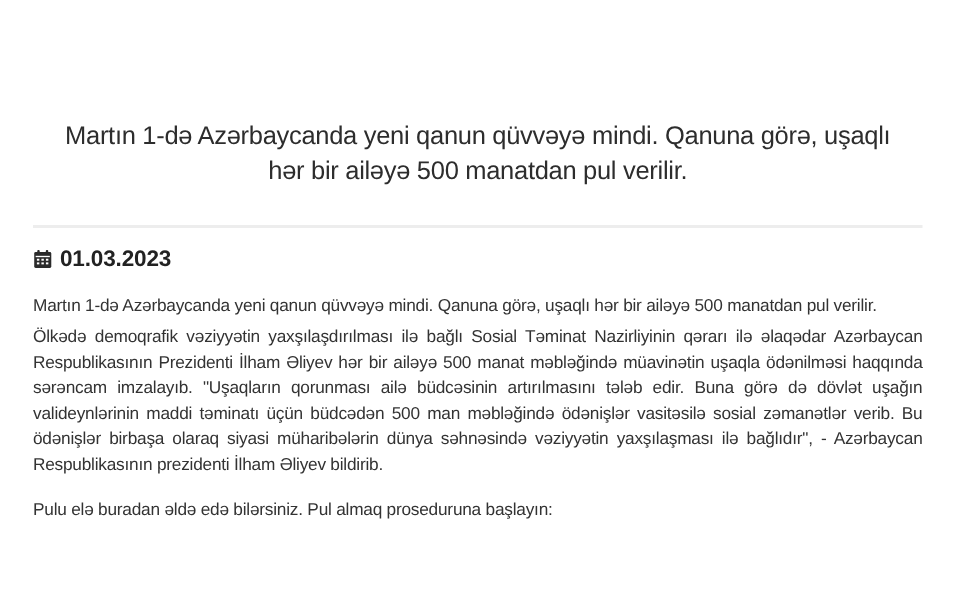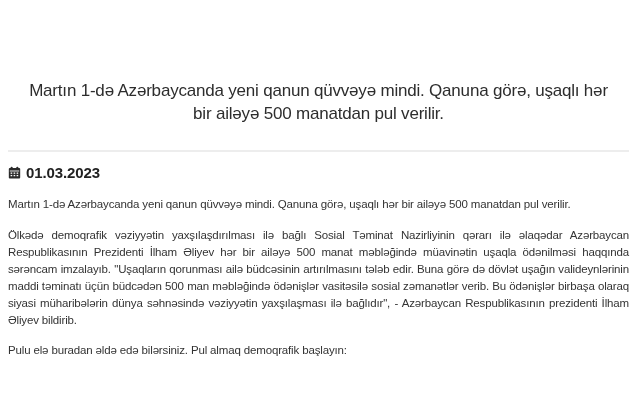--- a/index.html
+++ b/index.html
@@ -10,21 +10,21 @@
     font-family: "Liberation Sans", sans-serif;
     overflow: hidden;
   }
   .page {
     width: 637px;
     height: 400px;
     background: #ffffff;
     position: relative;
   }
   .article {
-    padding: 0 8px;
+    padding: 0 22px;
   }
   .article-title {
     margin-top: 80px;
     text-align: center;
     font-size: 17px;
     font-weight: 500;
     line-height: 1.35;
     color: #2d2d2d;
     letter-spacing: -0.2px;
     padding: 0 18px;
@@ -50,21 +50,21 @@
     font-size: 15px;
     font-weight: 700;
     color: #222222;
     letter-spacing: -0.1px;
   }
   .body-paragraph {
     font-size: 11.5px;
     line-height: 17px;
     color: #333333;
     letter-spacing: -0.15px;
-    margin-top: 14px;
+    margin-top: 4px;
   }
   .body-paragraph.justified {
     text-align: justify;
   }
   .body-paragraph.lead {
     margin-top: 15px;
   }
   .body-paragraph.cta {
     margin-top: 13px;
   }
@@ -94,16 +94,16 @@
           <rect x="10.6" y="11" width="2" height="1.6"></rect>
         </g>
       </svg>
       <span class="date-text">01.03.2023</span>
     </div>
 
     <p class="body-paragraph lead">Martın 1-də Azərbaycanda yeni qanun qüvvəyə mindi. Qanuna görə, uşaqlı hər bir ailəyə 500 manatdan pul verilir.</p>
 
     <p class="body-paragraph justified">Ölkədə demoqrafik vəziyyətin yaxşılaşdırılması ilə bağlı Sosial Təminat Nazirliyinin qərarı ilə əlaqədar Azərbaycan Respublikasının Prezidenti İlham Əliyev hər bir ailəyə 500 manat məbləğində müavinətin uşaqla ödənilməsi haqqında sərəncam imzalayıb. "Uşaqların qorunması ailə büdcəsinin artırılmasını tələb edir. Buna görə də dövlət uşağın valideynlərinin maddi təminatı üçün büdcədən 500 man məbləğində ödənişlər vasitəsilə sosial zəmanətlər verib. Bu ödənişlər birbaşa olaraq siyasi müharibələrin dünya səhnəsində vəziyyətin yaxşılaşması ilə bağlıdır", - Azərbaycan Respublikasının prezidenti İlham Əliyev bildirib.</p>
 
-    <p class="body-paragraph cta">Pulu elə buradan əldə edə bilərsiniz. Pul almaq demoqrafik başlayın:</p>
+    <p class="body-paragraph cta">Pulu elə buradan əldə edə bilərsiniz. Pul almaq proseduruna başlayın:</p>
 
   </div>
 </div>
 
 </body></html>

